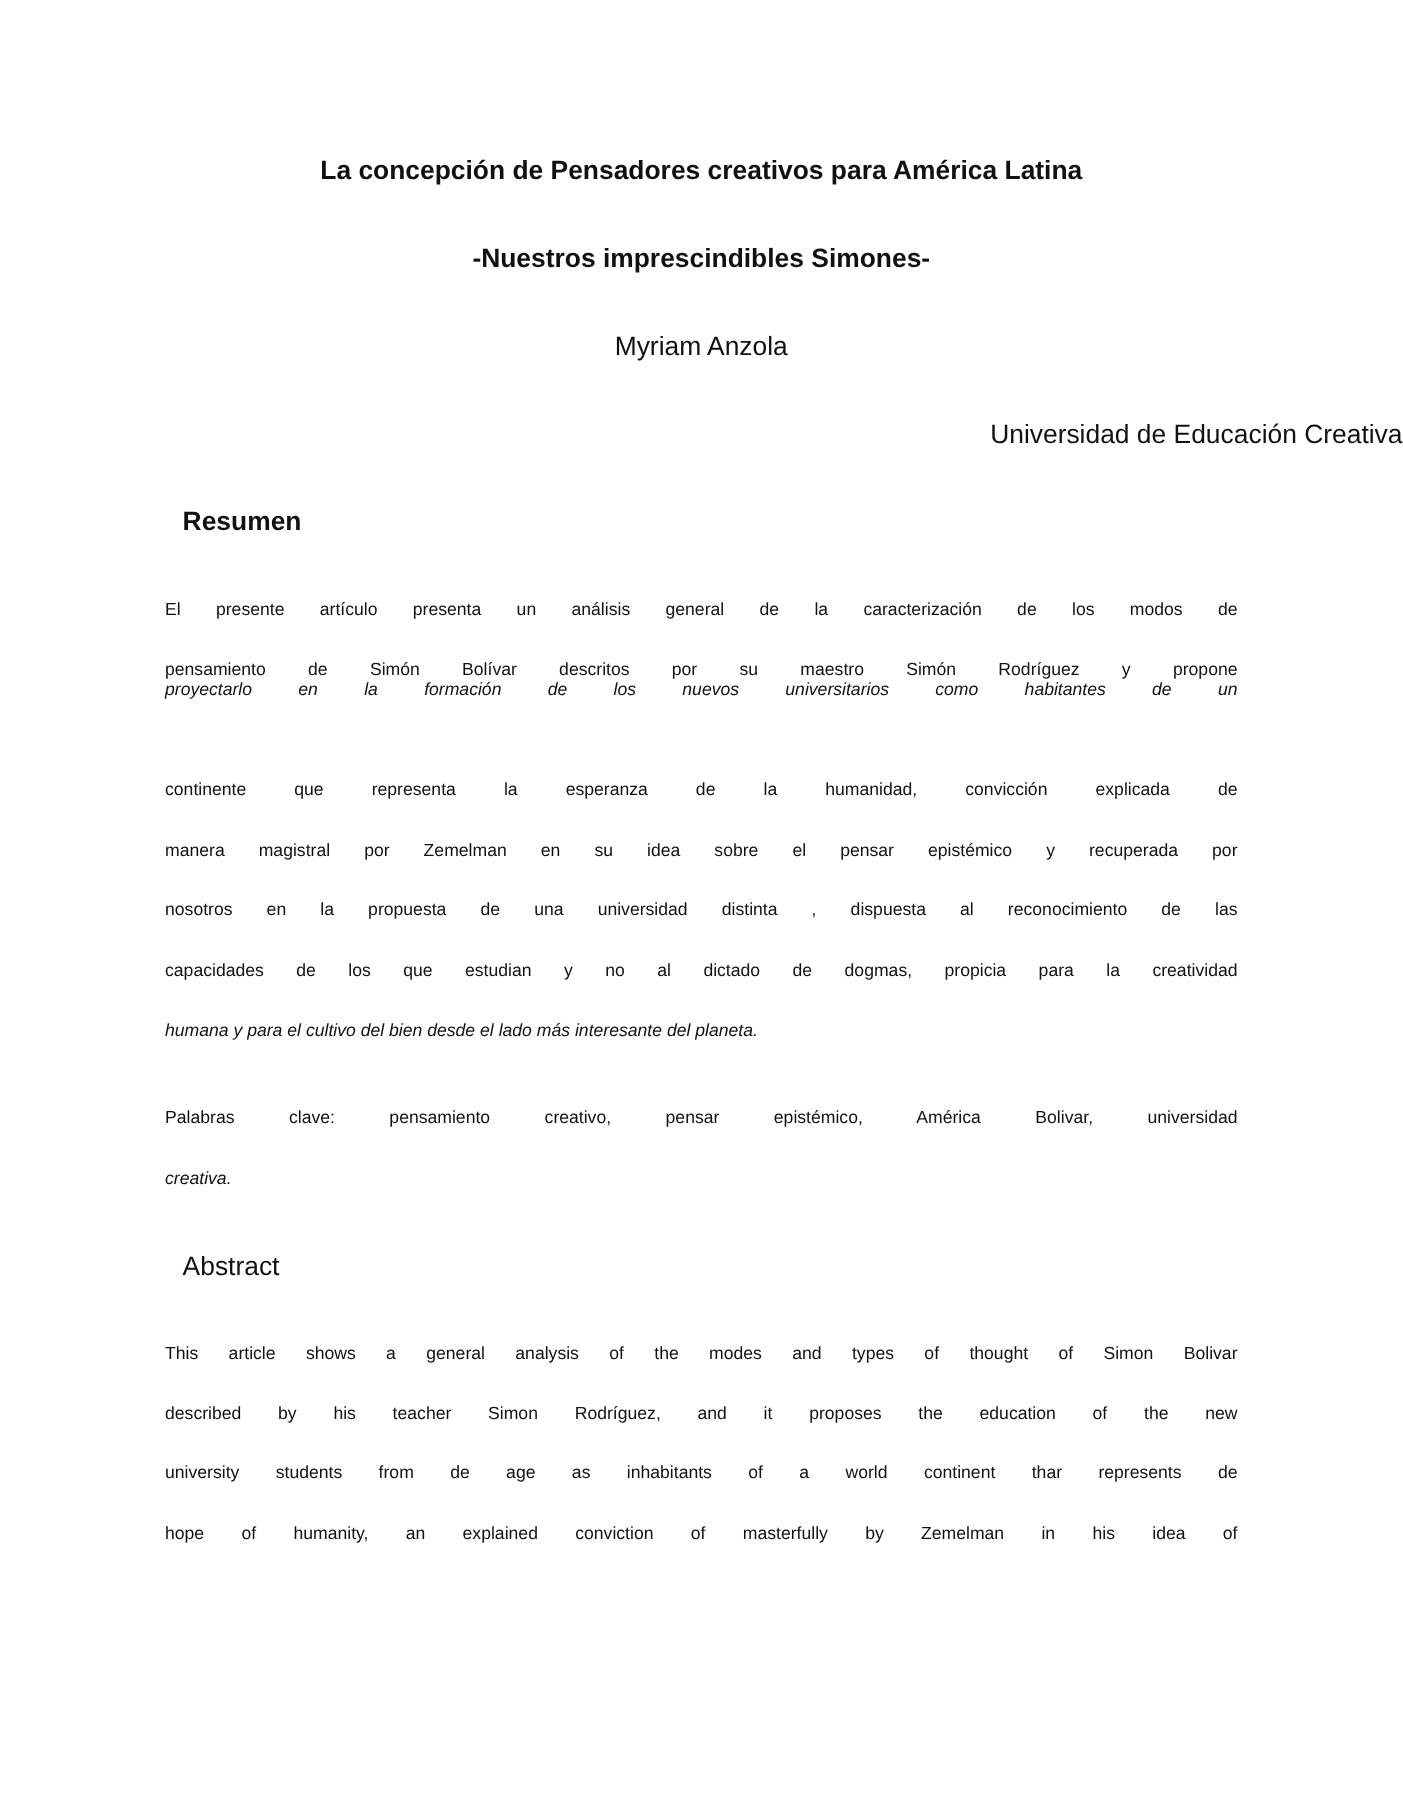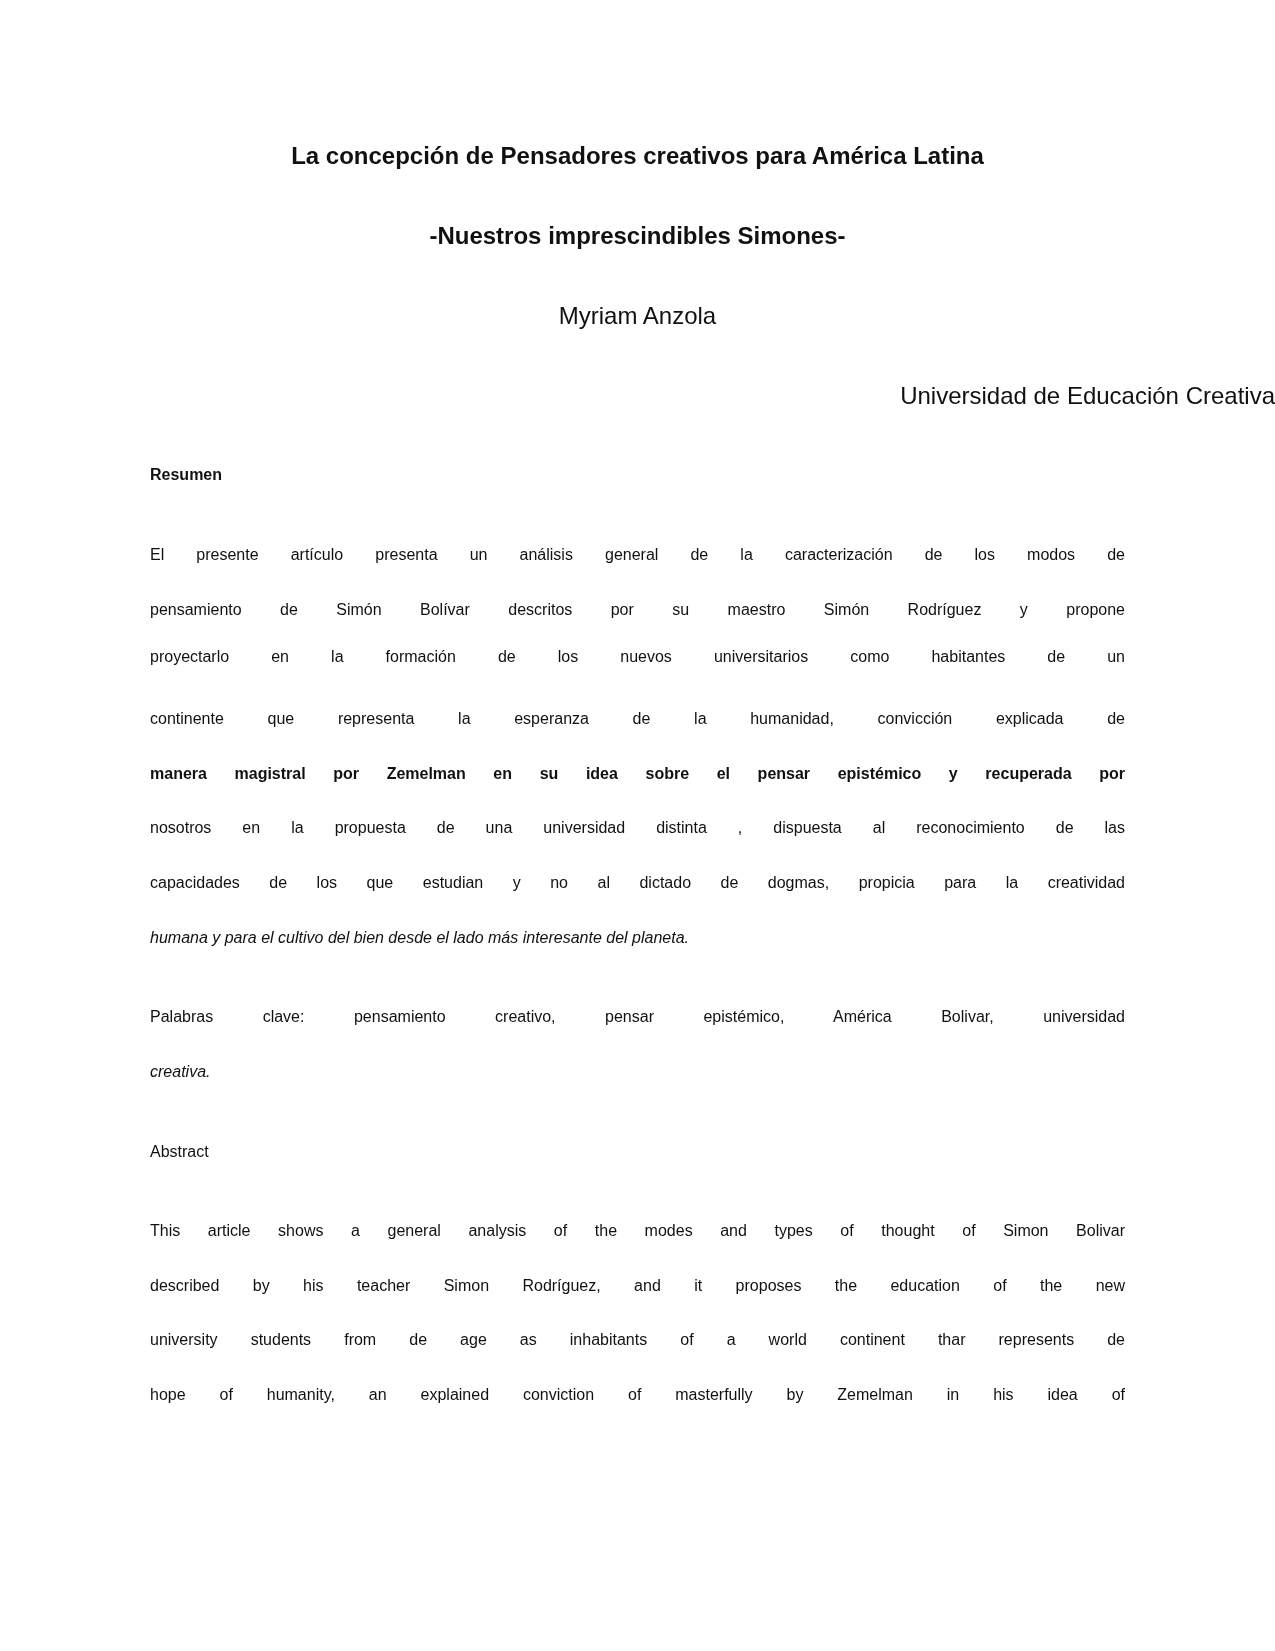--- a/index.html
+++ b/index.html
@@ -1,42 +1,42 @@
 <!DOCTYPE html>
 <html><head>
   <meta charset="utf-8">
   <style>
     html, body { margin: 0; padding: 0; background: #ffffff; }
     body { width: 1275px; height: 1651px; position: relative; overflow: hidden;
            font-family: "Liberation Sans", sans-serif; color: #111111; }
     .page { position: absolute; left: 0; top: 0; width: 1275px; height: 1265px; background: #ffffff; }
     .center { position: absolute; left: 0; width: 1275px; text-align: center; font-size: 24px; line-height: 30px; }
     .bold { font-weight: bold; }
-    .left { position: absolute; left: 150px; width: 975px; font-size: 16px; line-height: 30px; }
+    .left { position: absolute; left: 166px; width: 975px; font-size: 24px; line-height: 30px; }
     .just-line { position: absolute; left: 150px; width: 975px; font-size: 16px; line-height: 30px;
                  text-align: justify; text-align-last: justify; white-space: nowrap; }
     .just-line.last { text-align-last: left; font-style: italic; }
   </style>
 </head>
 <body>
 
 <div class="page">
   <div class="center bold" style="top:141px;">La concepción de Pensadores creativos para América Latina</div>
   <div class="center bold" style="top:221px;text-align:center;">-Nuestros imprescindibles Simones-</div>
   <div class="center" style="top:301px;">Myriam Anzola</div>
   <div class="center" style="top:381px;text-align:right;">Universidad de Educación Creativa</div>
 
   <div class="left bold" style="top:460px;">Resumen</div>
 
   <div>
     <div class="just-line" style="top:540px;">El presente artículo presenta un análisis general de la caracterización de los modos de</div>
     <div class="just-line" style="top:595px;">pensamiento de Simón Bolívar descritos por su maestro Simón Rodríguez y propone</div>
-    <div class="just-line" style="top:642px;">proyectarlo en la formación de los nuevos universitarios como habitantes de un</div>
+    <div class="just-line" style="top:613px;font-style:italic;">proyectarlo en la formación de los nuevos universitarios como habitantes de un</div>
     <div class="just-line" style="top:704px;">continente que representa la esperanza de la humanidad, convicción explicada de</div>
-    <div class="just-line" style="top:759px;font-weight:bold;">manera magistral por Zemelman en su idea sobre el pensar epistémico y recuperada por</div>
+    <div class="just-line" style="top:759px;">manera magistral por Zemelman en su idea sobre el pensar epistémico y recuperada por</div>
     <div class="just-line" style="top:813px;">nosotros en la propuesta de una universidad distinta , dispuesta al reconocimiento de las</div>
     <div class="just-line" style="top:868px;">capacidades de los que estudian y no al dictado de dogmas, propicia para la creatividad</div>
     <div class="just-line last" style="top:923px;">humana y para el cultivo del bien desde el lado más interesante del planeta.</div>
   </div>
 
   <div>
     <div class="just-line" style="top:1002px;">Palabras clave: pensamiento creativo, pensar epistémico, América Bolivar, universidad</div>
     <div class="just-line last" style="top:1057px;">creativa.</div>
   </div>
 

